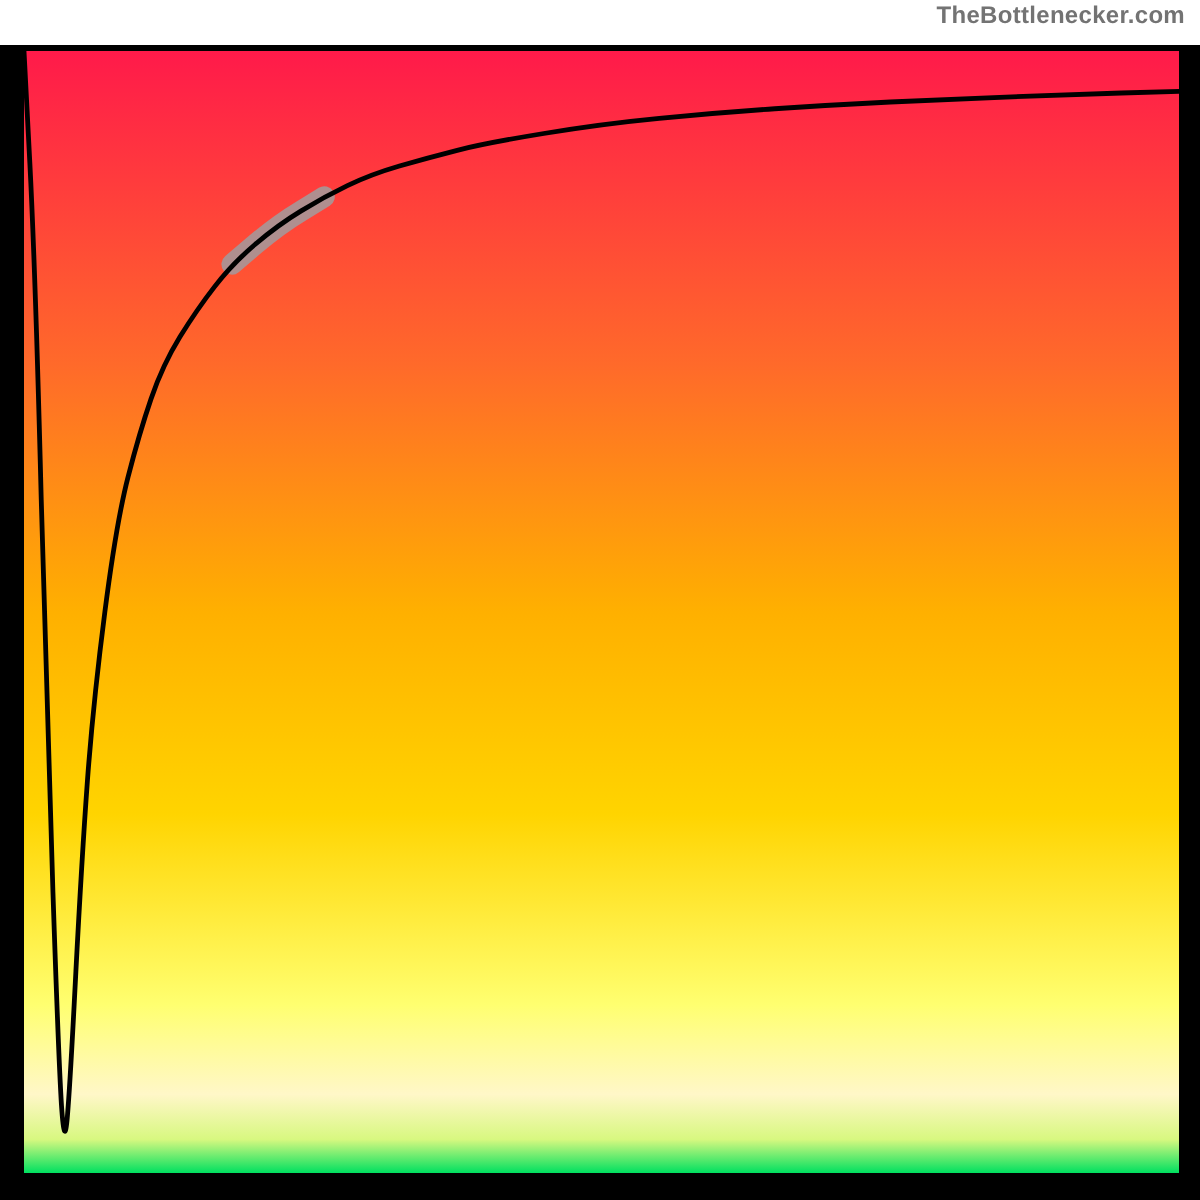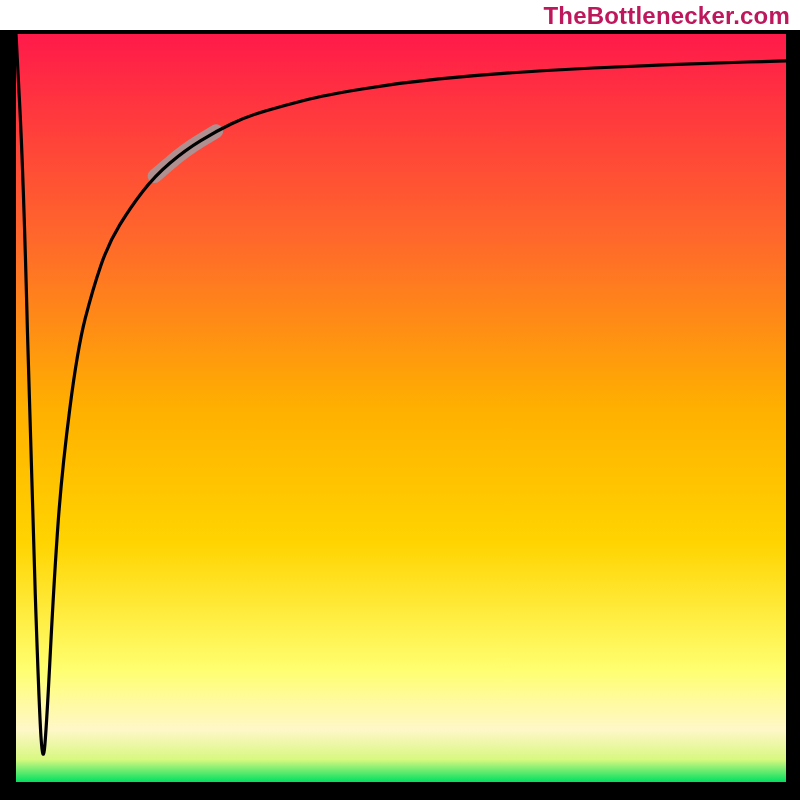--- a/index.html
+++ b/index.html
@@ -13,23 +13,23 @@
   }
   .stage {
     position: relative;
     width: 800px;
     height: 800px;
   }
   .attribution {
     position: absolute;
     top: 2px;
     right: 10px;
-    font-size: 24px;
+    font-size: 16px;
     font-weight: 600;
-    color: #be185d;
+    color: #737373;
     letter-spacing: 0.2px;
     user-select: none;
   }
   svg.chart {
     position: absolute;
     top: 30px;
     left: 0;
     width: 800px;
     height: 770px;
     display: block;

